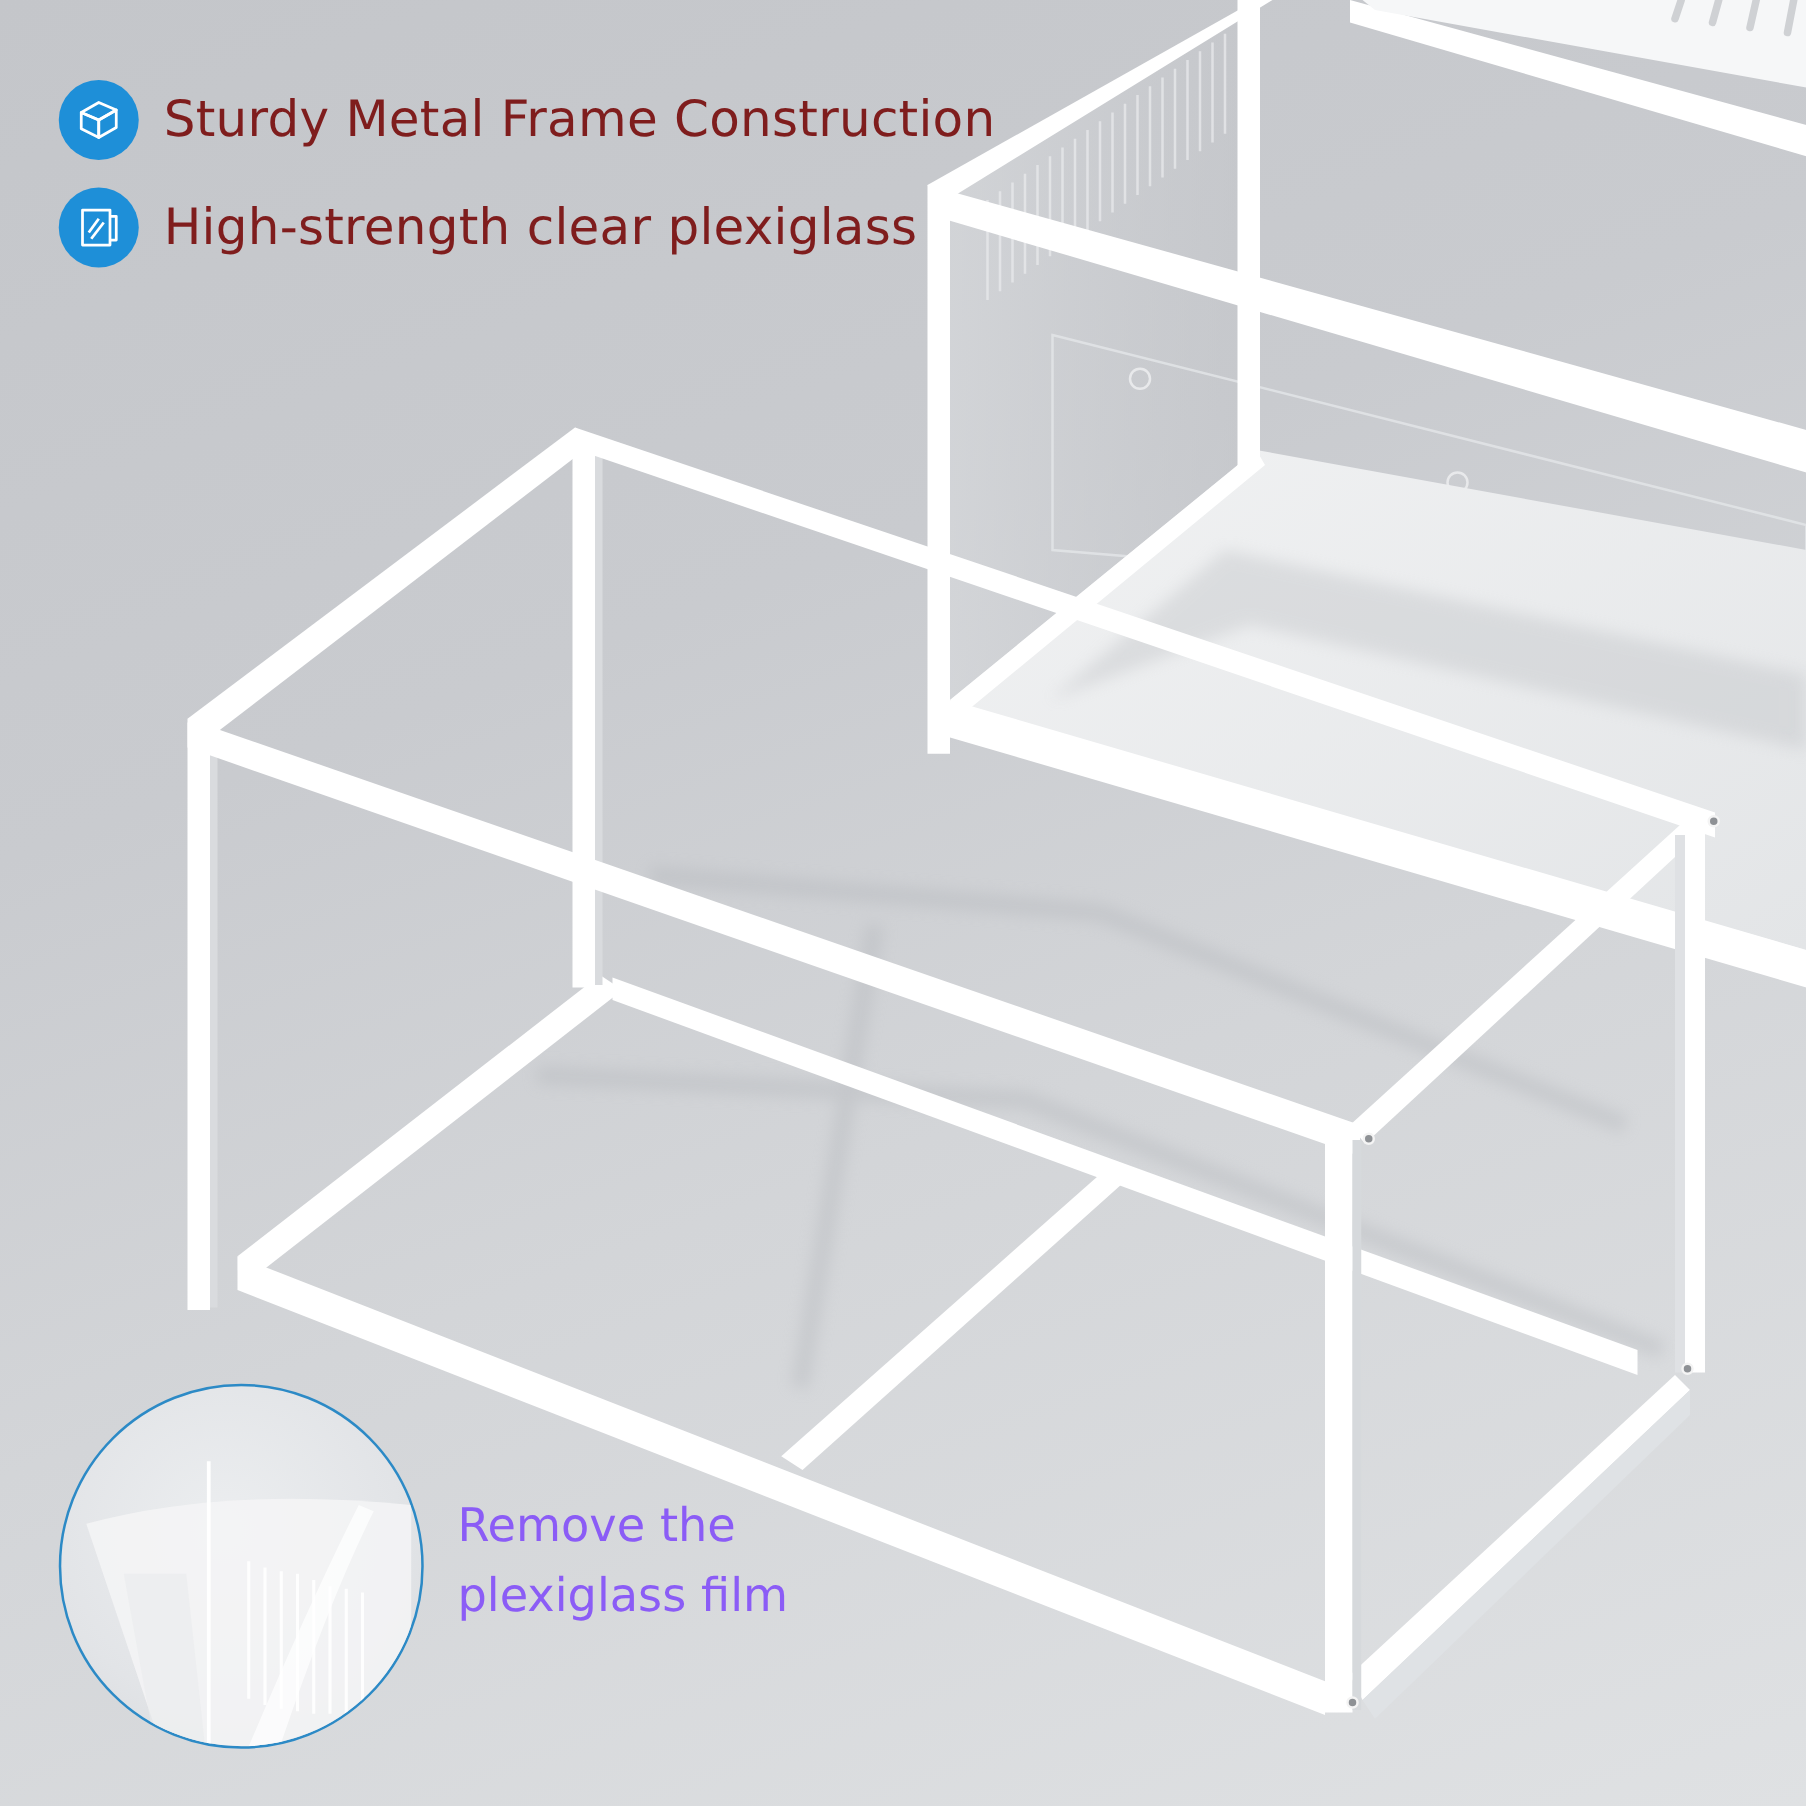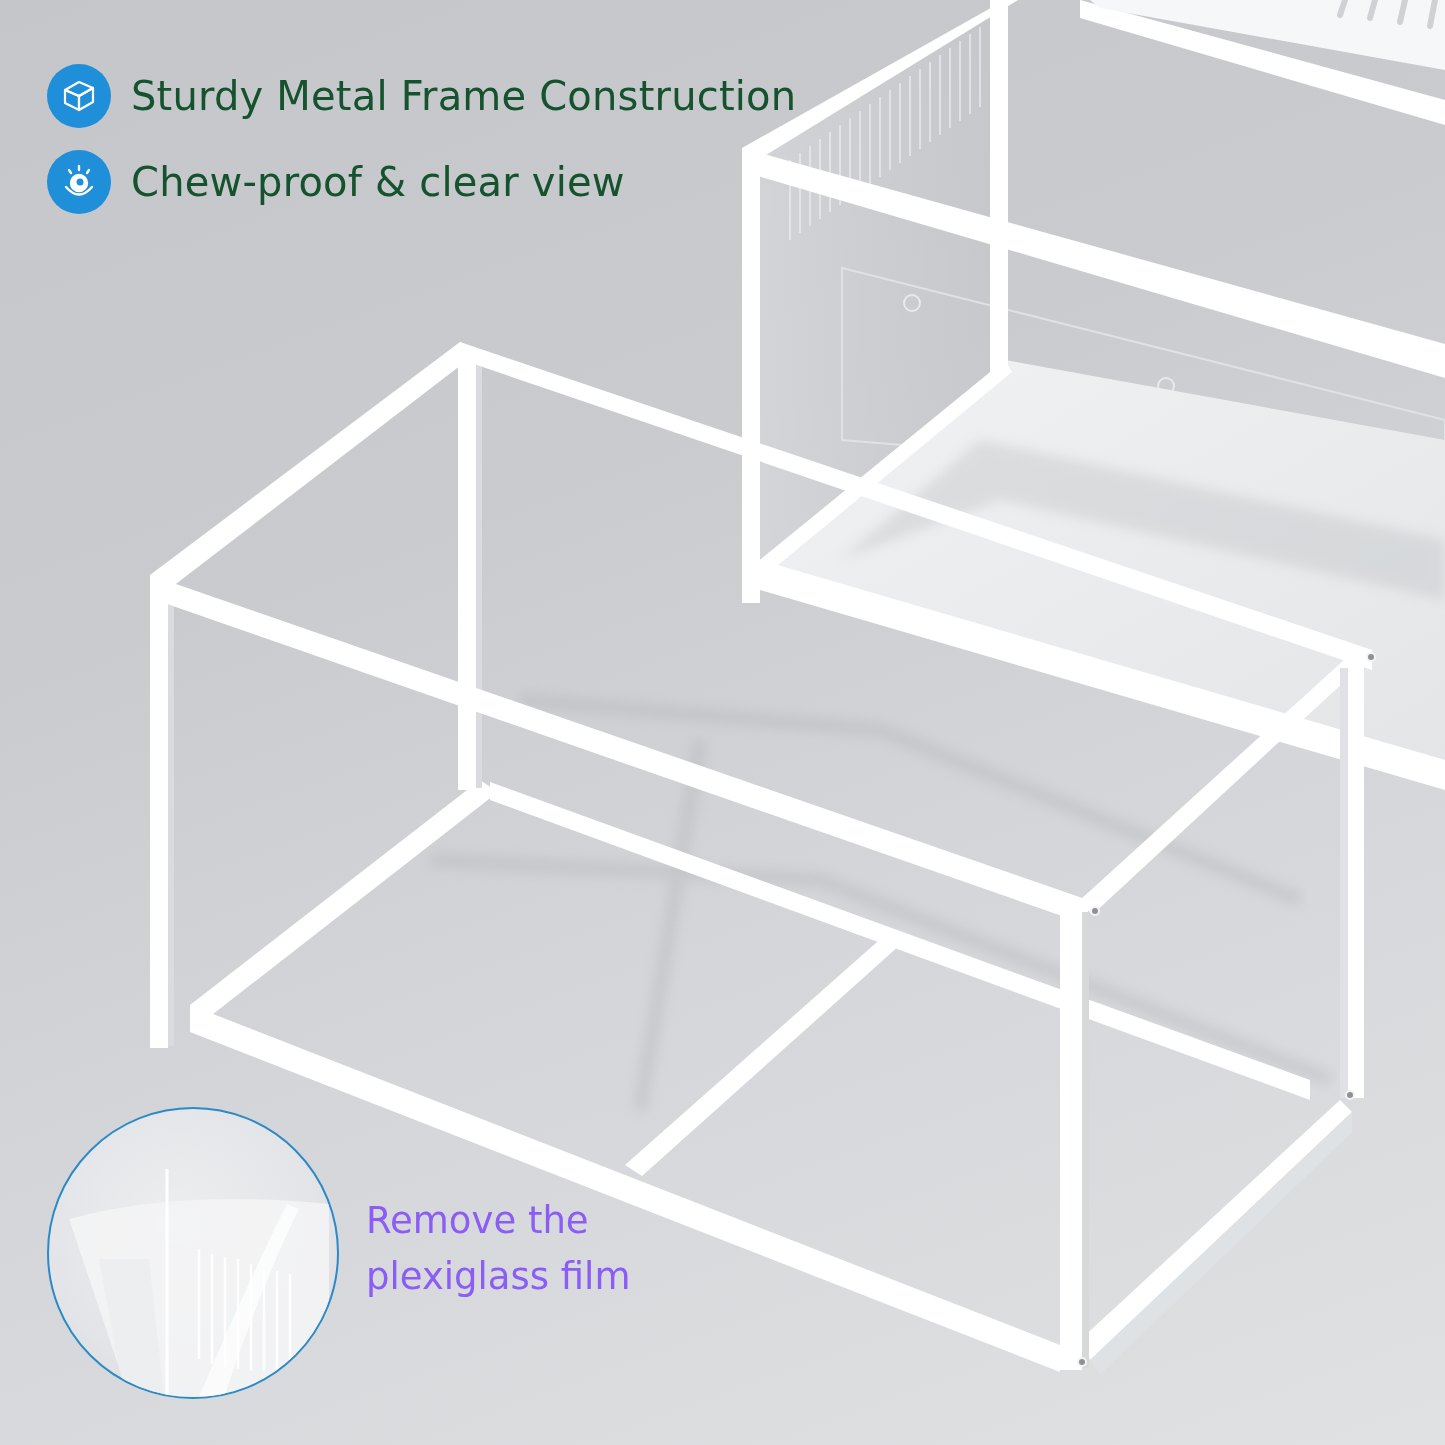--- a/index.html
+++ b/index.html
@@ -15,21 +15,21 @@
     .feature {
       display: flex; align-items: center; height: 64px; margin-bottom: 22px;
     }
     .feature-icon {
       width: 64px; height: 64px; border-radius: 50%;
       background: #1e8fd8; display: flex; align-items: center; justify-content: center;
       flex: 0 0 64px;
     }
     .feature-icon svg { width: 40px; height: 40px; }
     .feature-label {
-      margin-left: 20px; font-size: 40px; color: #14532d; letter-spacing: 0.2px;
+      margin-left: 20px; font-size: 40px; color: #7f1d1d; letter-spacing: 0.2px;
       white-space: nowrap; font-weight: normal;
     }
     .film-callout { position: absolute; left: 47px; top: 1107px; width: 292px; height: 292px; }
     .film-circle {
       position: absolute; left: 0; top: 0; width: 288px; height: 288px; border-radius: 50%;
       border: 2px solid #2c8ac6; overflow: hidden;
       background: radial-gradient(circle at 45% 40%, #eceef0 0%, #e2e4e7 60%, #d6d9dc 100%);
     }
     .film-text {
       position: absolute; left: 366px; top: 1193px;
@@ -172,30 +172,28 @@
       <svg viewBox="0 0 40 40" fill="none" stroke="#ffffff" stroke-width="2.2" stroke-linejoin="round">
         <polygon points="6,14 20,6 34,12 20,20"></polygon>
         <polygon points="6,14 20,20 20,34 6,27"></polygon>
         <polygon points="20,20 34,12 34,26 20,34"></polygon>
       </svg>
     </span>
     <span class="feature-label">Sturdy Metal Frame Construction</span>
   </div>
   <div class="feature">
     <span class="feature-icon">
-      <svg viewBox="0 0 40 40" fill="none" stroke="#ffffff" stroke-width="2.4" stroke-linecap="round">
-        <line x1="20" y1="4" x2="20" y2="8"></line>
-        <line x1="10" y1="8" x2="12" y2="11"></line>
-        <line x1="30" y1="8" x2="28" y2="11"></line>
-        <circle cx="20" cy="21" r="8" fill="#ffffff"></circle>
-        <circle cx="21" cy="20" r="3.5" fill="#1e8fd8" stroke="none"></circle>
-        <path d="M7,25 Q20,40 33,25"></path>
+      <svg viewBox="0 0 40 40" fill="none" stroke="#ffffff" stroke-width="2.2" stroke-linejoin="round">
+        <rect x="7" y="6" width="22" height="28"></rect>
+        <polyline points="29,11 34,11 34,30 29,30"></polyline>
+        <line x1="12" y1="24" x2="20" y2="13"></line>
+        <line x1="14" y1="29" x2="24" y2="16"></line>
       </svg>
     </span>
-    <span class="feature-label">Chew-proof &amp; clear view</span>
+    <span class="feature-label">High-strength clear plexiglass</span>
   </div>
 </div>
 
 <div class="film-callout">
   <div class="film-circle">
     <svg viewBox="0 0 288 288" width="288" height="288" xmlns="http://www.w3.org/2000/svg">
       <path d="M20,110 Q130,80 280,95 L280,288 L80,288 Z" fill="#f4f5f6" opacity="0.85"></path>
       <line x1="118" y1="60" x2="118" y2="288" stroke="#ffffff" stroke-width="3"></line>
       <g stroke="#ffffff" stroke-width="2.5" opacity="0.9">
         <line x1="150" y1="140" x2="150" y2="250"></line>

